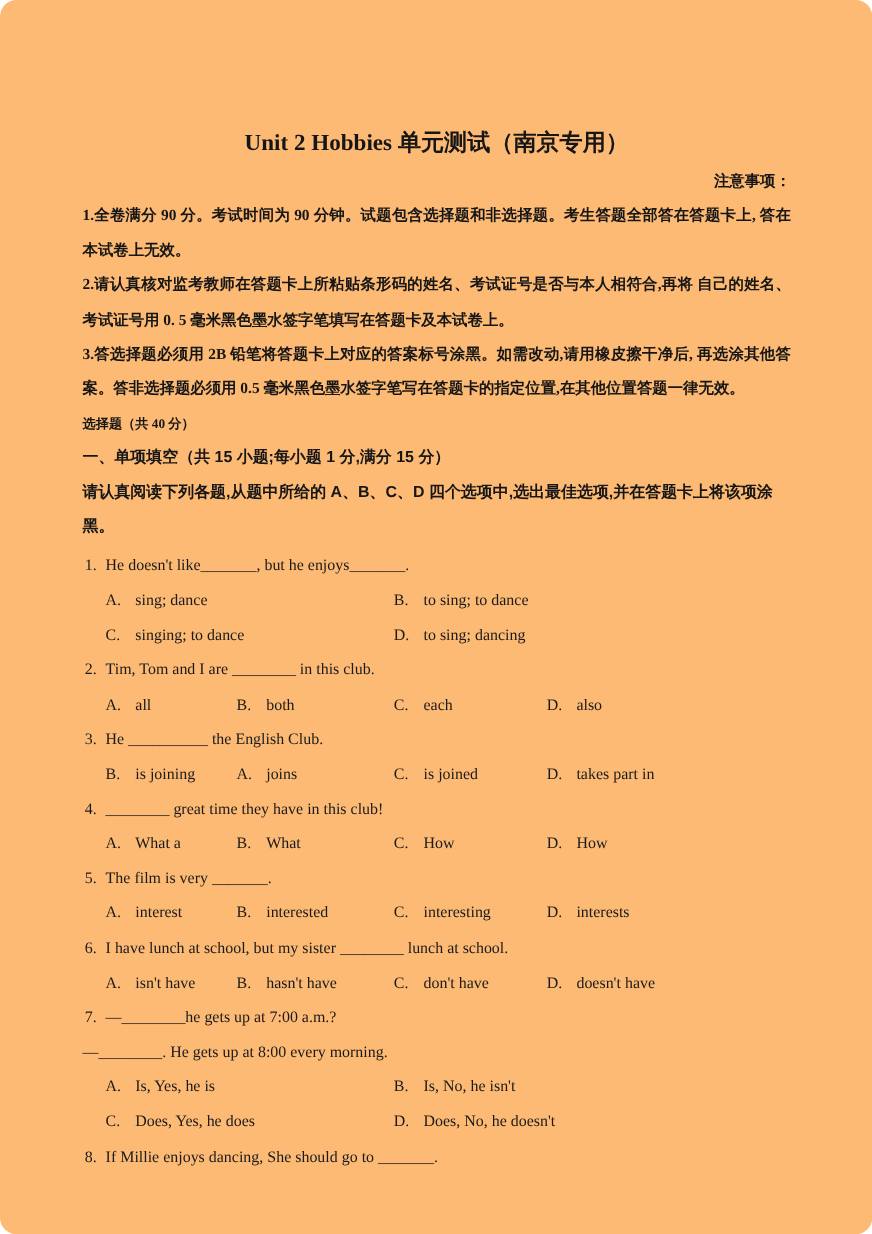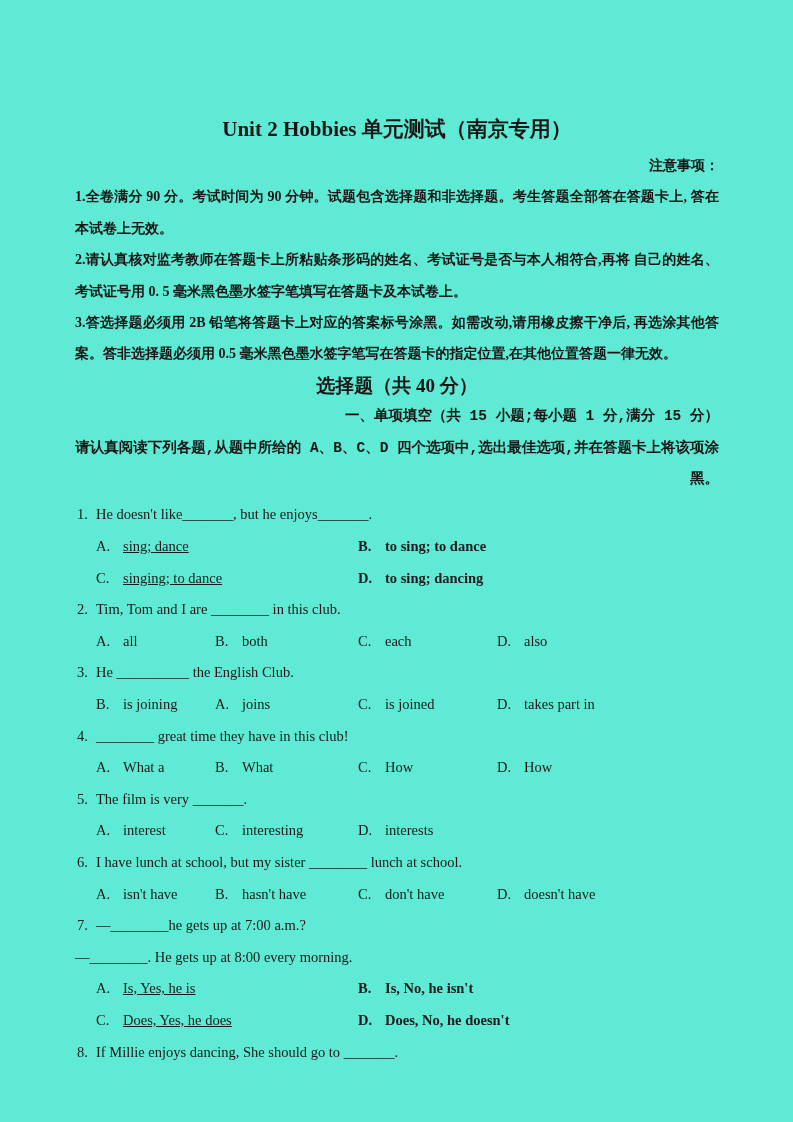--- a/index.html
+++ b/index.html
@@ -1,21 +1,22 @@
 <!DOCTYPE html>
 <html><head>
 <meta charset="utf-8">
 <style>
   html,body{margin:0;padding:0;background:#ffffff;}
   .page{
     position:relative;
     width:793px;height:1122px;
-    background:#5eead4;
+    background:#fdba74;
     color:#161616;
     overflow:hidden;
+    border-radius:15px;
   }
   .content{
     position:absolute;left:75px;top:0;width:644px;
   }
   .title{
     margin:114px 0 0 0;
     font-family:"Liberation Serif","DejaVu Sans",serif;
     font-weight:bold;
     font-size:21px;
     line-height:30px;
@@ -27,48 +28,47 @@
     font-family:"Liberation Serif","DejaVu Sans",serif;
     font-weight:bold;
     font-size:14px;
     line-height:31.4px;
   }
   .notice-heading{text-align:right;}
   .notice-item{text-align:justify;}
   .section-header{
     font-family:"Liberation Serif","DejaVu Sans",serif;
     font-weight:bold;
-    font-size:19px;
+    font-size:12px;
     line-height:31.4px;
-    text-align:center;
   }
   .part-heading,.part-instruction{
-    font-family:Liberation Mono, monospace;
+    font-family:Liberation Sans, sans-serif;
     font-weight:bold;
     font-size:14.5px;
     line-height:31.4px;
-    text-align:right;
+    text-align:left;
   }
   .questions{
     margin-top:4px;
     font-family:"Liberation Serif","DejaVu Serif",serif;
     font-size:14.5px;
     line-height:31.6px;
     color:#1a1a1a;
   }
   .qline{padding-left:2px;}
   .qline.flush{padding-left:0;}
   .qnum{display:inline-block;width:19px;}
   .optrow{display:flex;padding-left:21px;}
   .optrow.cols4 .opt:nth-child(1){width:119px;}
   .optrow.cols4 .opt:nth-child(2){width:143px;}
   .optrow.cols4 .opt:nth-child(3){width:139px;}
   .optrow.cols4 .opt:nth-child(4){flex:1;}
-  .optrow.cols2 .opt:nth-child(1){width:262px;text-decoration:underline;}
-  .optrow.cols2 .opt:nth-child(2){flex:1;font-weight:bold;}
+  .optrow.cols2 .opt:nth-child(1){width:262px;}
+  .optrow.cols2 .opt:nth-child(2){flex:1;}
   .optlabel{display:inline-block;min-width:27px;}
 </style>
 </head>
 <body>
 
 <div class="page">
   <div class="content">
 
     <h1 class="title">Unit 2 Hobbies 单元测试（南京专用）</h1>
 
@@ -121,20 +121,21 @@
             <div class="opt"><span class="optlabel">A.</span><span class="opttext">What a</span></div>
             <div class="opt"><span class="optlabel">B.</span><span class="opttext">What</span></div>
             <div class="opt"><span class="optlabel">C.</span><span class="opttext">How</span></div>
             <div class="opt"><span class="optlabel">D.</span><span class="opttext">How</span></div>
           </div>
         </div>
         <div class="qblock">
           <div class="qline"><span class="qnum">5.</span><span class="qtext">The film is very _______.</span></div>
           <div class="optrow cols4">
             <div class="opt"><span class="optlabel">A.</span><span class="opttext">interest</span></div>
+            <div class="opt"><span class="optlabel">B.</span><span class="opttext">interested</span></div>
             <div class="opt"><span class="optlabel">C.</span><span class="opttext">interesting</span></div>
             <div class="opt"><span class="optlabel">D.</span><span class="opttext">interests</span></div>
           </div>
         </div>
         <div class="qblock">
           <div class="qline"><span class="qnum">6.</span><span class="qtext">I have lunch at school, but my sister ________ lunch at school.</span></div>
           <div class="optrow cols4">
             <div class="opt"><span class="optlabel">A.</span><span class="opttext">isn't have</span></div>
             <div class="opt"><span class="optlabel">B.</span><span class="opttext">hasn't have</span></div>
             <div class="opt"><span class="optlabel">C.</span><span class="opttext">don't have</span></div>

